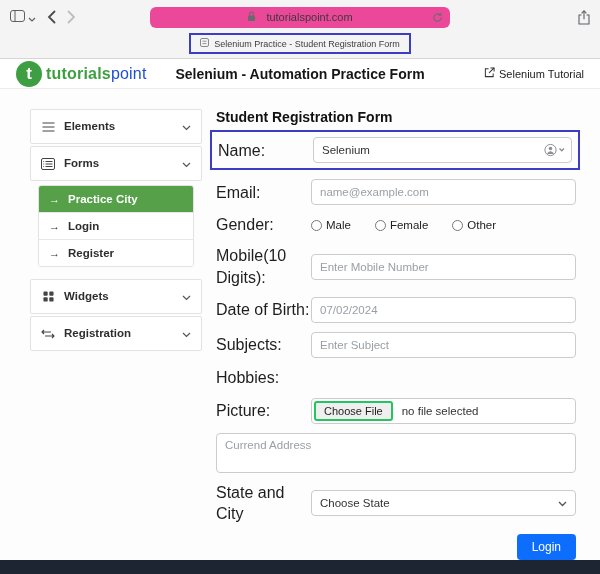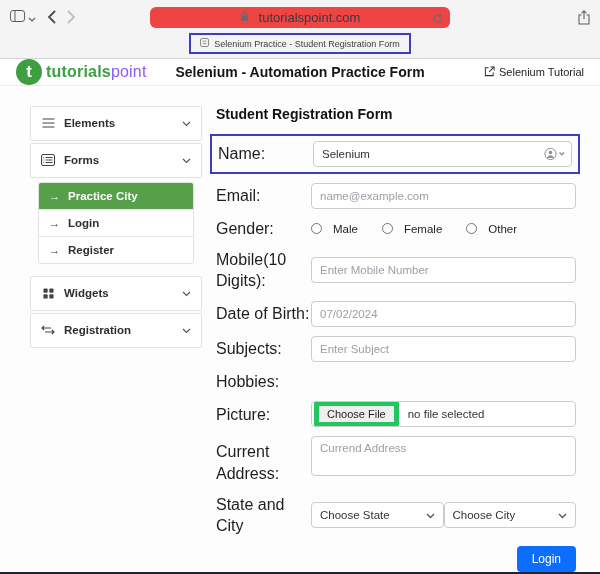--- a/index.html
+++ b/index.html
@@ -7,37 +7,37 @@
   body { font-family:"Liberation Sans", sans-serif; background:#fff; }
   .screen { width:600px; height:574px; display:flex; flex-direction:column; background:#fff; }
 
   
   .chrome { background:#f5f4f5; border-bottom:1px solid #d6d5d6; padding:5px 10px 4px; }
   .chrome-top { display:flex; align-items:center; height:24px; position:relative; }
   .chrome-left { display:flex; align-items:center; gap:11px; color:#5f5f64; }
   .chrome-left .pair { display:flex; align-items:center; gap:3px; }
   .nav-btn { display:flex; align-items:center; cursor:pointer; }
   .url-bar { position:absolute; left:50%; transform:translateX(-50%); width:300px; height:21px;
-             background:#ef4444; border-radius:6px; display:flex; align-items:center; justify-content:center;
-             gap:10px; font-size:13px; color:#3a3a3e; }
+             background:#ec4899; border-radius:6px; display:flex; align-items:center; justify-content:center;
+             gap:10px; font-size:11px; color:#3a3a3e; }
   .url-reload { position:absolute; right:7px; top:5px; }
   .chrome-right { margin-left:auto; display:flex; align-items:center; }
   .bookmark-row { display:flex; justify-content:center; padding-top:4px; }
   .bookmark { display:flex; align-items:center; gap:5px; font-size:9px; color:#3c3c40;
               border:2px solid #3c3dc2; padding:3px 9px; }
 
   
   .site-header { background:#fff; height:44px; display:flex; align-items:center;
                  padding:0 16px; position:relative; border-bottom:1px solid #ececec; }
   .logo { display:flex; align-items:center; gap:4px; cursor:pointer; }
   .logo-circle { width:26px; height:26px; border-radius:50%; background:#3e9f42; color:#fff;
                  display:flex; align-items:center; justify-content:center; font-weight:bold; font-size:17px; }
   .logo-text { font-size:16px; letter-spacing:.2px; }
   .logo-text .green { color:#3e9f42; font-weight:bold; }
-  .logo-text .dark { color:#8b5cf6; }
+  .logo-text .dark { color:#1d4ed8; }
   .page-title { position:absolute; left:50%; transform:translateX(-50%); font-size:14px;
                 font-weight:bold; color:#161616; white-space:nowrap; }
   .tutorial-link { margin-left:auto; display:flex; align-items:center; gap:4px; font-size:11px;
                    color:#222; text-decoration:none; cursor:pointer; }
 
   
   .main { flex:1; background:#fdfdfd; display:flex; gap:14px; padding:20px 24px 0 30px; }
 
   
   .sidebar { width:172px; flex-shrink:0;font-weight:bold; }
@@ -48,38 +48,38 @@
   .acc-icon { display:flex; align-items:center; width:14px; justify-content:center; }
   .acc-children { margin:4px 8px 12px; border:1px solid #e2e2e2; border-radius:3px; overflow:hidden; }
   .acc-child { display:flex; align-items:center; gap:8px; padding:7px 10px; font-size:11.5px;
                color:#2e2e2e; background:#fff; border-top:1px solid #e8e8e8; cursor:pointer; }
   .acc-child:first-child { border-top:none; }
   .acc-child .arrow { font-size:11px; }
   .acc-child.active { background:#55a049; color:#fff; }
 
   
   .form-panel { flex:1; }
-  .form-title { font-size:14px; font-weight:bold; color:#111; margin-bottom:12px; }
+  .form-title { font-size:14px; font-weight:bold; color:#111; margin-bottom:5px; }
   .form-row { display:flex; align-items:center; margin-bottom:9px; }
   .form-label { width:95px; flex-shrink:0; font-size:16px; color:#1e1e1e; line-height:1.35; }
   .annotation { border:2px solid #3c3dc2; padding:5px 6px; margin:0 -4px 9px -6px; }
   .annotation .form-row { margin-bottom:0; }
   .input-wrap { position:relative; flex:1; display:flex; }
   input.text { width:100%; height:26px; border:1px solid #ccc; border-radius:4px; padding:0 8px;
                font-size:11.5px; color:#333; background:#fff; font-family:inherit; }
   input.text::placeholder { color:#9aa0a6; }
   input.text.gray-value { color:#9aa0a6; }
   .contact-icon { position:absolute; right:6px; top:50%; transform:translateY(-50%); display:flex; cursor:pointer; }
   .name-input { padding-right:34px; }
   .opts { flex:1; display:flex; gap:24px; align-items:center; }
-  .opt { display:flex; align-items:center; gap:11px; font-size:11.5px; color:#1e1e1e; }
+  .opt { display:flex; align-items:center; gap:4px; font-size:11.5px; color:#1e1e1e; }
   .opt input { width:11px; height:11px; margin:0; cursor:pointer; }
   .file-field { flex:1; display:flex; align-items:center; height:26px; border:1px solid #ccc;
                 border-radius:4px; background:#fff; overflow:hidden; }
-  .file-btn { background:#efefef; border:5px solid #22c55e; border-radius:3px; margin:2px;
+  .file-btn { background:#efefef; border:2px solid #22c55e; border-radius:3px; margin:2px;
               padding:2px 8px; font-size:11px; color:#1e1e1e; white-space:nowrap; cursor:pointer;
               font-family:inherit; }
   .file-status { padding-left:7px; font-size:11.5px; color:#333; }
   textarea.addr { flex:1; height:40px; border:1px solid #ccc; border-radius:4px; padding:5px 8px;
                   font-size:11.5px; color:#333; resize:none; font-family:inherit; }
   textarea.addr::placeholder { color:#9aa0a6; }
   .addr-row { align-items:flex-start; }
   .addr-row .form-label { padding-top:5px; }
   .selects { flex:1; display:flex; }
   .select { flex:1; height:26px; border:1px solid #ccc; border-radius:4px; background:#fff;
@@ -340,43 +340,34 @@
 
       <div class="form-row">
         <label class="form-label">Picture:</label>
         <div class="file-field">
           <button class="file-btn">Choose File</button>
           <span class="file-status">no file selected</span>
         </div>
       </div>
 
       <div class="form-row addr-row">
-        <label class="form-label">Current Address:</label>
         <textarea class="addr" placeholder="Currend Address" style=""></textarea>
       </div>
 
       <div class="form-row">
         <label class="form-label">State and City</label>
         <div class="selects">
           <div class="select">
             <span>Choose State</span>
             <span>
               <svg width="9" height="6" viewBox="0 0 9 6">
                   <path d="M1 1l3.5 3.5L8 1" fill="none" stroke="#555" stroke-width="1.3"></path>
                 </svg>
             </span>
           </div>
-          <div class="select">
-            <span>Choose City</span>
-            <span>
-              <svg width="9" height="6" viewBox="0 0 9 6">
-                  <path d="M1 1l3.5 3.5L8 1" fill="none" stroke="#555" stroke-width="1.3"></path>
-                </svg>
-            </span>
-          </div>
         </div>
       </div>
 
       <div class="login-row">
         <button class="login-btn">Login</button>
       </div>
     </section>
   </div>
 
   <div class="footer"></div>

